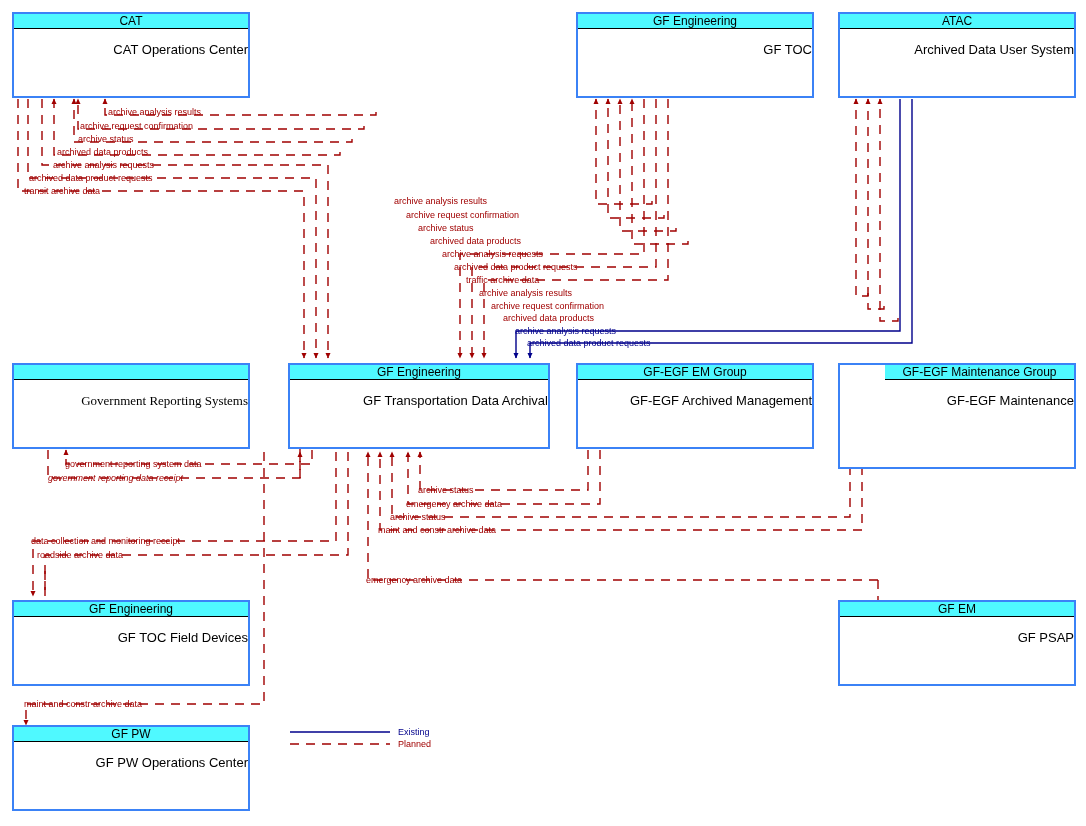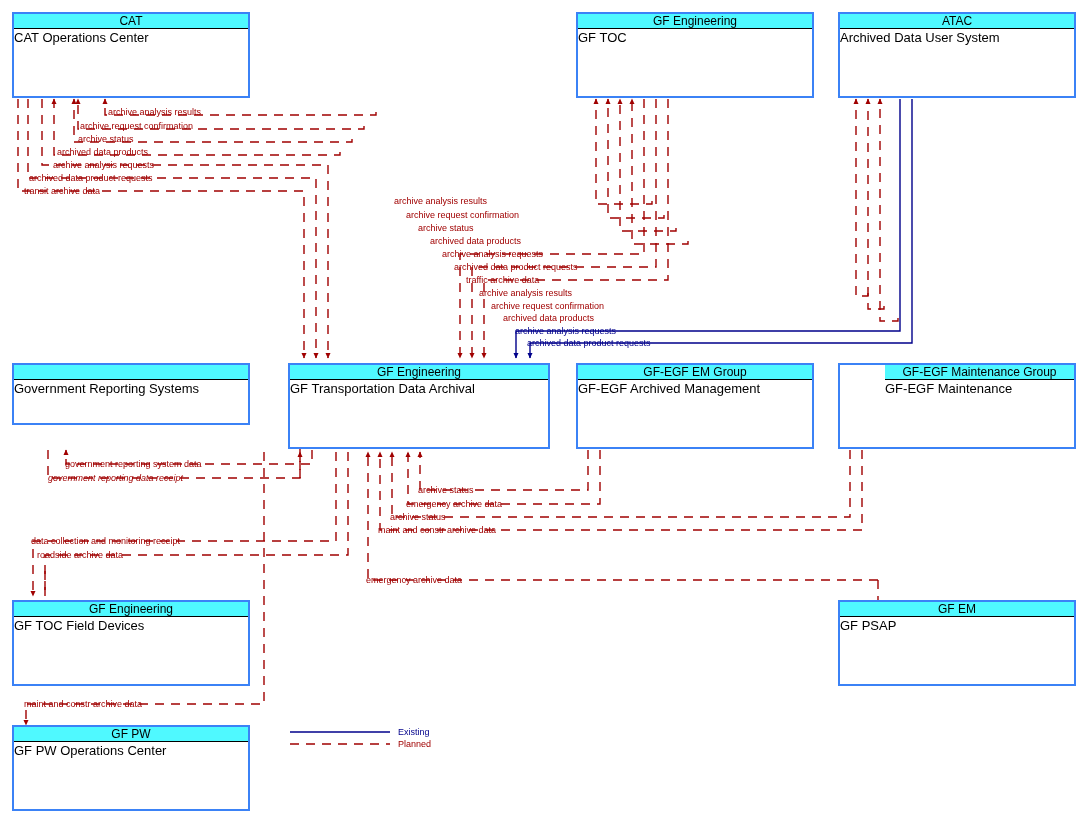--- a/index.html
+++ b/index.html
@@ -2,21 +2,21 @@
 <html><head>
 <meta charset="utf-8">
 <title>Architecture Flow Diagram</title>
 <style>
   html,body{margin:0;padding:0;background:#ffffff;}
   body{font-family:"Liberation Sans",sans-serif;}
   #canvas{position:relative;width:1086px;height:826px;background:#fff;overflow:hidden;}
   .node{position:absolute;border:2px solid #3b82f6;background:#fff;box-sizing:border-box;}
   .node .hdr{height:14px;line-height:14px;background:#4FF9FF;border-bottom:1px solid #000;
              text-align:center;font-size:12px;color:#000;overflow:hidden;white-space:nowrap;}
-  .node .nm{text-align:left;font-size:13px;color:#000;padding-top:1px;white-space:nowrap;overflow:hidden;}
+  .node .nm{text-align:right;font-size:13px;color:#000;padding-top:1px;white-space:nowrap;overflow:hidden;margin-top:12px;}
   svg#wires{position:absolute;left:0;top:0;width:1086px;height:826px;pointer-events:none;}
   .lbl{position:absolute;font-size:9px;color:#A00000;white-space:nowrap;line-height:9px;}
   .lbl.blue{color:#00008B;}
   .legend{position:absolute;}
   .legend .lt{position:absolute;font-size:9px;white-space:nowrap;}
   .legend .lt.ex{color:#00008B;}
   .legend .lt.pl{color:#A00000;}
 </style>
 </head>
 <body>
@@ -99,36 +99,36 @@
   <div class="node" style="left:576px;top:12px;width:238px;height:86px;">
     <div class="hdr">GF Engineering</div>
     <div class="nm">GF TOC</div>
   </div>
 
   <div class="node" style="left:838px;top:12px;width:238px;height:86px;">
     <div class="hdr">ATAC</div>
     <div class="nm">Archived Data User System</div>
   </div>
 
-  <div class="node" style="left:12px;top:363px;width:238px;height:62px;">
+  <div class="node" style="left:12px;top:363px;width:238px;height:86px;font-family:Liberation Serif, serif;">
     <div class="hdr"></div>
     <div class="nm">Government Reporting Systems</div>
   </div>
 
   <div class="node" style="left:288px;top:363px;width:262px;height:86px;">
     <div class="hdr">GF Engineering</div>
     <div class="nm">GF Transportation Data Archival</div>
   </div>
 
   <div class="node" style="left:576px;top:363px;width:238px;height:86px;">
     <div class="hdr">GF-EGF EM Group</div>
     <div class="nm">GF-EGF Archived Management</div>
   </div>
 
-  <div class="node" style="left:838px;top:363px;width:238px;height:86px;padding-left:45px;">
+  <div class="node" style="left:838px;top:363px;width:238px;height:106px;padding-left:45px;">
     <div class="hdr">GF-EGF Maintenance Group</div>
     <div class="nm">GF-EGF Maintenance</div>
   </div>
 
   <div class="node" style="left:12px;top:600px;width:238px;height:86px;">
     <div class="hdr">GF Engineering</div>
     <div class="nm">GF TOC Field Devices</div>
   </div>
 
   <div class="node" style="left:838px;top:600px;width:238px;height:86px;">

